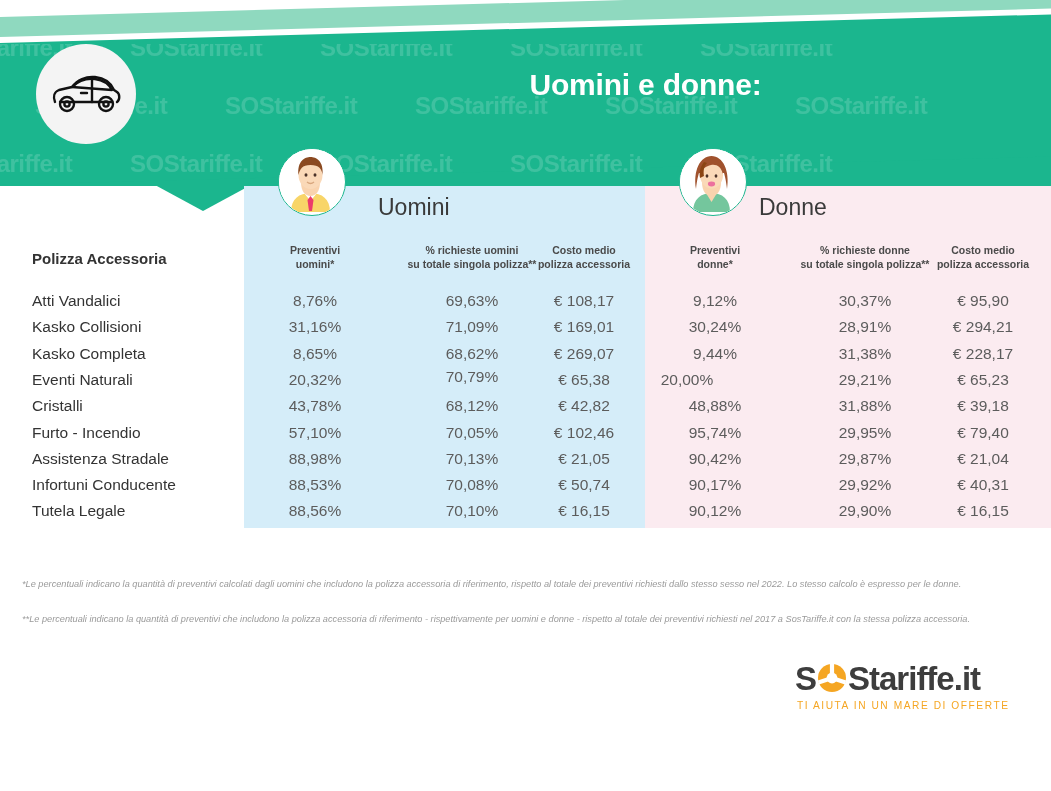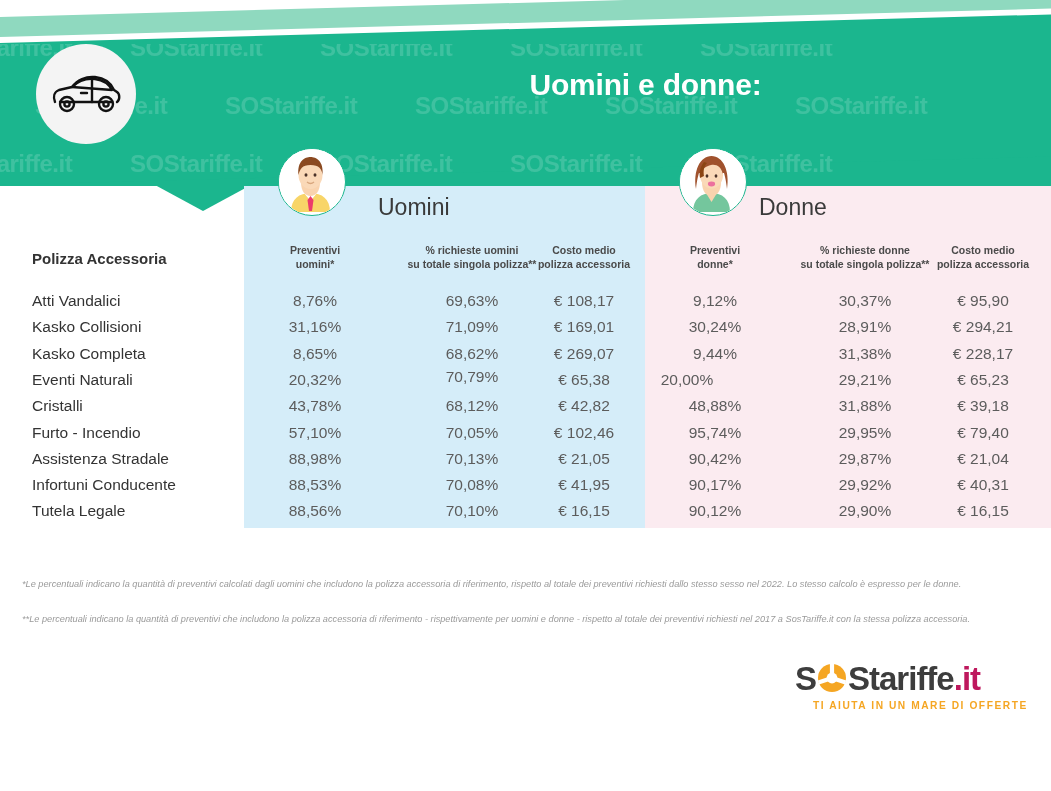--- a/index.html
+++ b/index.html
@@ -89,24 +89,24 @@
     position:absolute;font-style:italic;font-size:9.2px;color:#9a9a9a;
     line-height:1.5;
   }
 
   
   .logo{position:absolute;left:795px;top:660px;width:230px;height:58px;}
   .logo-text{
     position:absolute;left:0;top:0;font-size:33px;font-weight:bold;
     color:#3d3d3d;letter-spacing:-1px;white-space:nowrap;
   }
-  .logo-it{color:#be185d;}
+  .logo-it{color:#404040;}
   .logo-tag{
-    position:absolute;left:18px;top:40px;font-size:10.2px;color:#F5A623;
-    letter-spacing:1.55px;white-space:nowrap;font-weight:bold;
+    position:absolute;left:2px;top:40px;font-size:10.2px;color:#F5A623;
+    letter-spacing:1.55px;white-space:nowrap;font-weight:normal;
   }
 </style>
 </head>
 <body>
 
 <div id="root">
 
   <div class="hdr-wrap">
     <div class="stripe-light"></div>
     <div class="teal-flat"></div>
@@ -259,21 +259,21 @@
       <div class="rowlabel" style="top: 449.8px;">Assistenza Stradale</div>
       <div class="cell" style="top: 449.8px; left: 265px; width: 100px;">88,98%</div>
       <div class="cell" style="top: 449.8px; left: 392px; width: 160px;">70,13%</div>
       <div class="cell" style="top: 449.8px; left: 519px; width: 130px;">€ 21,05</div>
       <div class="cell" style="top: 449.8px; left: 665px; width: 100px;">90,42%</div>
       <div class="cell" style="top: 449.8px; left: 785px; width: 160px;">29,87%</div>
       <div class="cell" style="top: 449.8px; left: 918px; width: 130px;">€ 21,04</div>
       <div class="rowlabel" style="top: 476.1px;">Infortuni Conducente</div>
       <div class="cell" style="top: 476.1px; left: 265px; width: 100px;">88,53%</div>
       <div class="cell" style="top: 476.1px; left: 392px; width: 160px;">70,08%</div>
-      <div class="cell" style="top: 476.1px; left: 519px; width: 130px;">€ 41,95</div>
+      <div class="cell" style="top: 476.1px; left: 519px; width: 130px;">€ 50,74</div>
       <div class="cell" style="top: 476.1px; left: 665px; width: 100px;">90,17%</div>
       <div class="cell" style="top: 476.1px; left: 785px; width: 160px;">29,92%</div>
       <div class="cell" style="top: 476.1px; left: 918px; width: 130px;">€ 40,31</div>
       <div class="rowlabel" style="top: 502.4px;">Tutela Legale</div>
       <div class="cell" style="top: 502.4px; left: 265px; width: 100px;">88,56%</div>
       <div class="cell" style="top: 502.4px; left: 392px; width: 160px;">70,10%</div>
       <div class="cell" style="top: 502.4px; left: 519px; width: 130px;">€ 16,15</div>
       <div class="cell" style="top: 502.4px; left: 665px; width: 100px;">90,12%</div>
       <div class="cell" style="top: 502.4px; left: 785px; width: 160px;">29,90%</div>
       <div class="cell" style="top: 502.4px; left: 918px; width: 130px;">€ 16,15</div>

